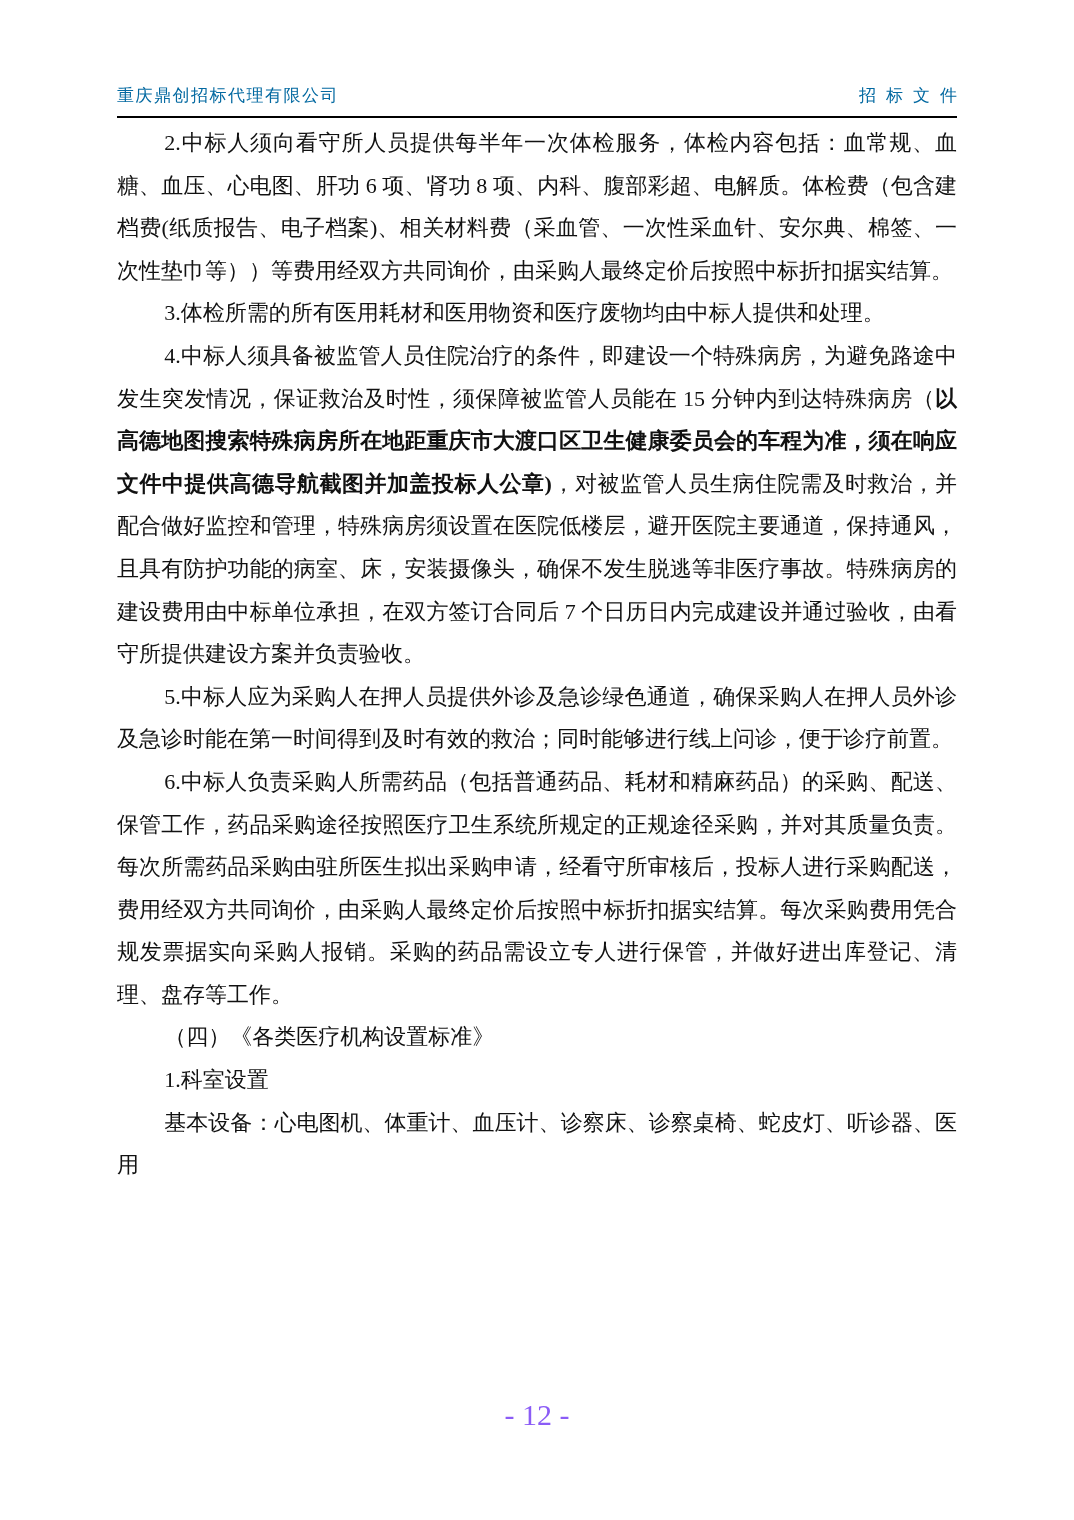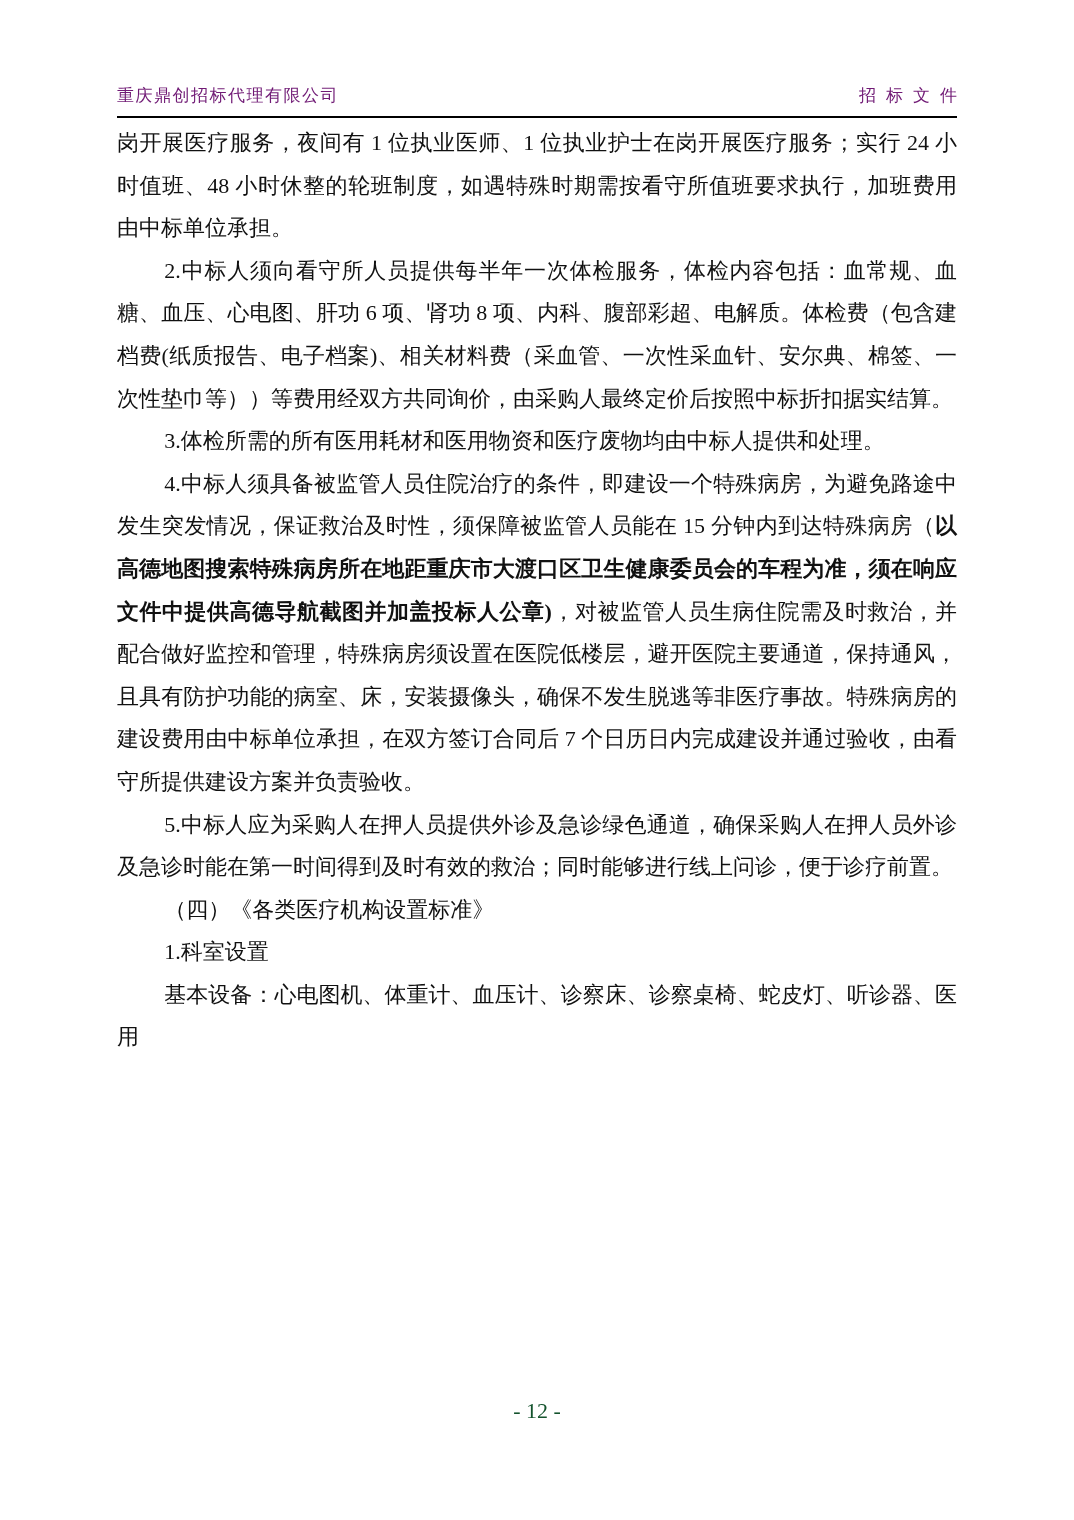--- a/index.html
+++ b/index.html
@@ -20,21 +20,21 @@
     position: absolute;
     left: 117px;
     right: 117px;
     top: 84px;
     height: 32px;
     display: flex;
     justify-content: space-between;
     align-items: flex-start;
     border-bottom: 2px solid #000;
     font-size: 17px;
-    color: #701a75;
+    color: #0369a1;
   }
   .header-company {
     letter-spacing: 1.5px;
   }
   .header-doctype {
     letter-spacing: 10px;
     margin-right: -10px; 
   }
   .doc-body {
     position: absolute;
@@ -56,46 +56,46 @@
   }
   .run-bold {
     font-weight: bold;
   }
   .page-footer {
     position: absolute;
     left: 0;
     right: 0;
     top: 1398px;
     text-align: center;
-    font-size: 22px;
-    color: #14532d;
+    font-size: 30px;
+    color: #8b5cf6;
   }
 </style>
 </head>
 <body>
 
 <div class="page">
 
   <header class="page-header">
     <span class="header-company">重庆鼎创招标代理有限公司</span>
     <span class="header-doctype">招标文件</span>
   </header>
 
   <main class="doc-body">
 
-    <p><span>岗开展医疗服务，夜间有 1 位执业医师、1 位执业护士在岗开展医疗服务；实行 24 小时值班、48 小时休整的轮班制度，如遇特殊时期需按看守所值班要求执行，加班费用由中标单位承担。</span></p>
 
     <p class="indent"><span>2.中标人须向看守所人员提供每半年一次体检服务，体检内容包括：血常规、血糖、血压、心电图、肝功 6 项、肾功 8 项、内科、腹部彩超、电解质。体检费（包含建档费(纸质报告、电子档案)、相关材料费（采血管、一次性采血针、安尔典、棉签、一次性垫巾等））等费用经双方共同询价，由采购人最终定价后按照中标折扣据实结算。</span></p>
 
     <p class="indent"><span>3.体检所需的所有医用耗材和医用物资和医疗废物均由中标人提供和处理。</span></p>
 
     <p class="indent"><span>4.中标人须具备被监管人员住院治疗的条件，即建设一个特殊病房，为避免路途中发生突发情况，保证救治及时性，须保障被监管人员能在 15 分钟内到达特殊病房（</span><span class="run-bold">以高德地图搜索特殊病房所在地距重庆市大渡口区卫生健康委员会的车程为准，须在响应文件中提供高德导航截图并加盖投标人公章)</span><span>，对被监管人员生病住院需及时救治，并配合做好监控和管理，特殊病房须设置在医院低楼层，避开医院主要通道，保持通风，且具有防护功能的病室、床，安装摄像头，确保不发生脱逃等非医疗事故。特殊病房的建设费用由中标单位承担，在双方签订合同后 7 个日历日内完成建设并通过验收，由看守所提供建设方案并负责验收。</span></p>
 
     <p class="indent"><span>5.中标人应为采购人在押人员提供外诊及急诊绿色通道，确保采购人在押人员外诊及急诊时能在第一时间得到及时有效的救治；同时能够进行线上问诊，便于诊疗前置。</span></p>
 
+    <p class="indent"><span>6.中标人负责采购人所需药品（包括普通药品、耗材和精麻药品）的采购、配送、保管工作，药品采购途径按照医疗卫生系统所规定的正规途径采购，并对其质量负责。每次所需药品采购由驻所医生拟出采购申请，经看守所审核后，投标人进行采购配送，费用经双方共同询价，由采购人最终定价后按照中标折扣据实结算。每次采购费用凭合规发票据实向采购人报销。采购的药品需设立专人进行保管，并做好进出库登记、清理、盘存等工作。</span></p>
 
     <p class="indent"><span>（四）《各类医疗机构设置标准》</span></p>
 
     <p class="indent"><span>1.科室设置</span></p>
 
 
 
 
     <p class="indent"><span>基本设备：心电图机、体重计、血压计、诊察床、诊察桌椅、蛇皮灯、听诊器、医用</span></p>
 

